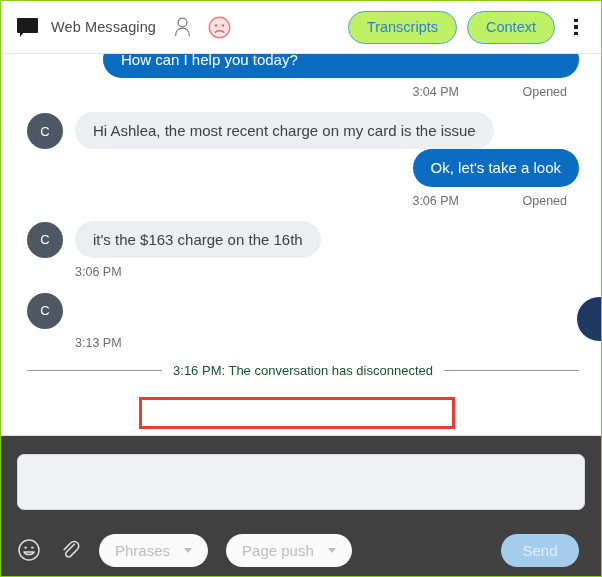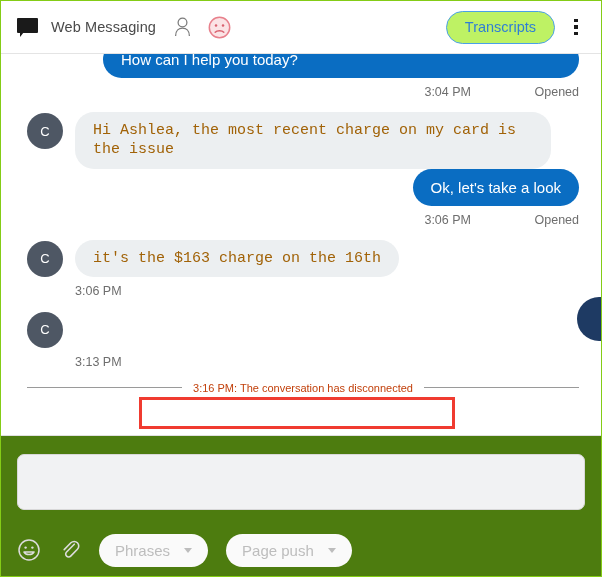--- a/index.html
+++ b/index.html
@@ -152,30 +152,29 @@
     line-height: 1.28;
     max-width: 476px;
     box-sizing: border-box;
   }
   .bubble.out {
     background: #0a6dc2;
     color: #ffffff;
   }
   .bubble.in {
     background: #eceff1;
-    color: #a16207;
-    font-family: Liberation Mono, monospace;
+    color: #404040;
   }
   .bubble.wide { width: 478px; }
 
   .meta {
     display: flex;
     font-size: 12.5px;
     color: #6e6e6e;
-    margin: 7px 0 13px 0;
+    margin: 7px 12px 13px 0;
   }
   .meta.in { padding-left: 48px; }
   .meta.out { justify-content: flex-end; }
   .meta .time { white-space: nowrap; }
   .meta.out .time { margin-right: 0; }
   .meta .status { width: 72px; text-align: right; white-space: nowrap; }
   .meta.out .status { margin-left: 36px; }
 
   
   .edge-circle {
@@ -194,42 +193,42 @@
     align-items: center;
     margin-top: 10px;
     position: relative;
   }
   .system-row .line {
     flex: 1 1 auto;
     height: 1px;
     background: #9a9a9a;
   }
   .system-row .sys-text {
-    font-size: 11px;
-    color: #c2410c;
+    font-size: 13px;
+    color: #14532d;
     padding: 0 11px;
     white-space: nowrap;
   }
   .redbox {
     position: absolute;
     left: 138px;
     top: 396px;
     width: 316px;
     height: 32px;
     border: 3px solid #f03b30;
     box-sizing: border-box;
     pointer-events: none;
     z-index: 4;
   }
 
   
   .composer {
     flex: none;
     height: 141px;
-    background: #4d7c0f;
+    background: #404040;
     border-top: 1px solid #e0e0e0;
     padding: 18px 16px 0 16px;
     box-sizing: border-box;
     display: flex;
     flex-direction: column;
   }
   .composer-input {
     height: 56px;
     background: #f1f2f3;
     border: 1px solid #d8d8d8;
@@ -322,20 +321,21 @@
     <svg class="sentiment-icon" width="23" height="23" viewBox="0 0 23 23">
       <circle cx="11.5" cy="11.5" r="10.2" fill="#fbe3e5" stroke="#e8808c" stroke-width="1.5"></circle>
       <circle cx="8" cy="9.4" r="1.25" fill="#d9616f"></circle>
       <circle cx="15" cy="9.4" r="1.25" fill="#d9616f"></circle>
       <path d="M7.2 16.2 C9 14.2 14 14.2 15.8 16.2" fill="none" stroke="#d9616f" stroke-width="1.5" stroke-linecap="round"></path>
     </svg>
 
     <span class="header-spacer"></span>
 
     <button class="pill-btn">Transcripts</button>
+    <button class="pill-btn">Context</button>
 
     <div class="kebab">
       <i></i>
         <i></i>
         <i></i>
     </div>
   </div>
 
   <div class="chat-area">
     <div class="chat-scroll">
@@ -411,16 +411,17 @@
         <span class="caret"></span>
       </button>
 
       <button class="dropdown-btn">
         <span>Page push</span>
         <span class="caret"></span>
       </button>
 
       <span class="tools-spacer"></span>
 
+      <button class="send-btn">Send</button>
     </div>
   </div>
 
 </div>
 
 </body></html>

